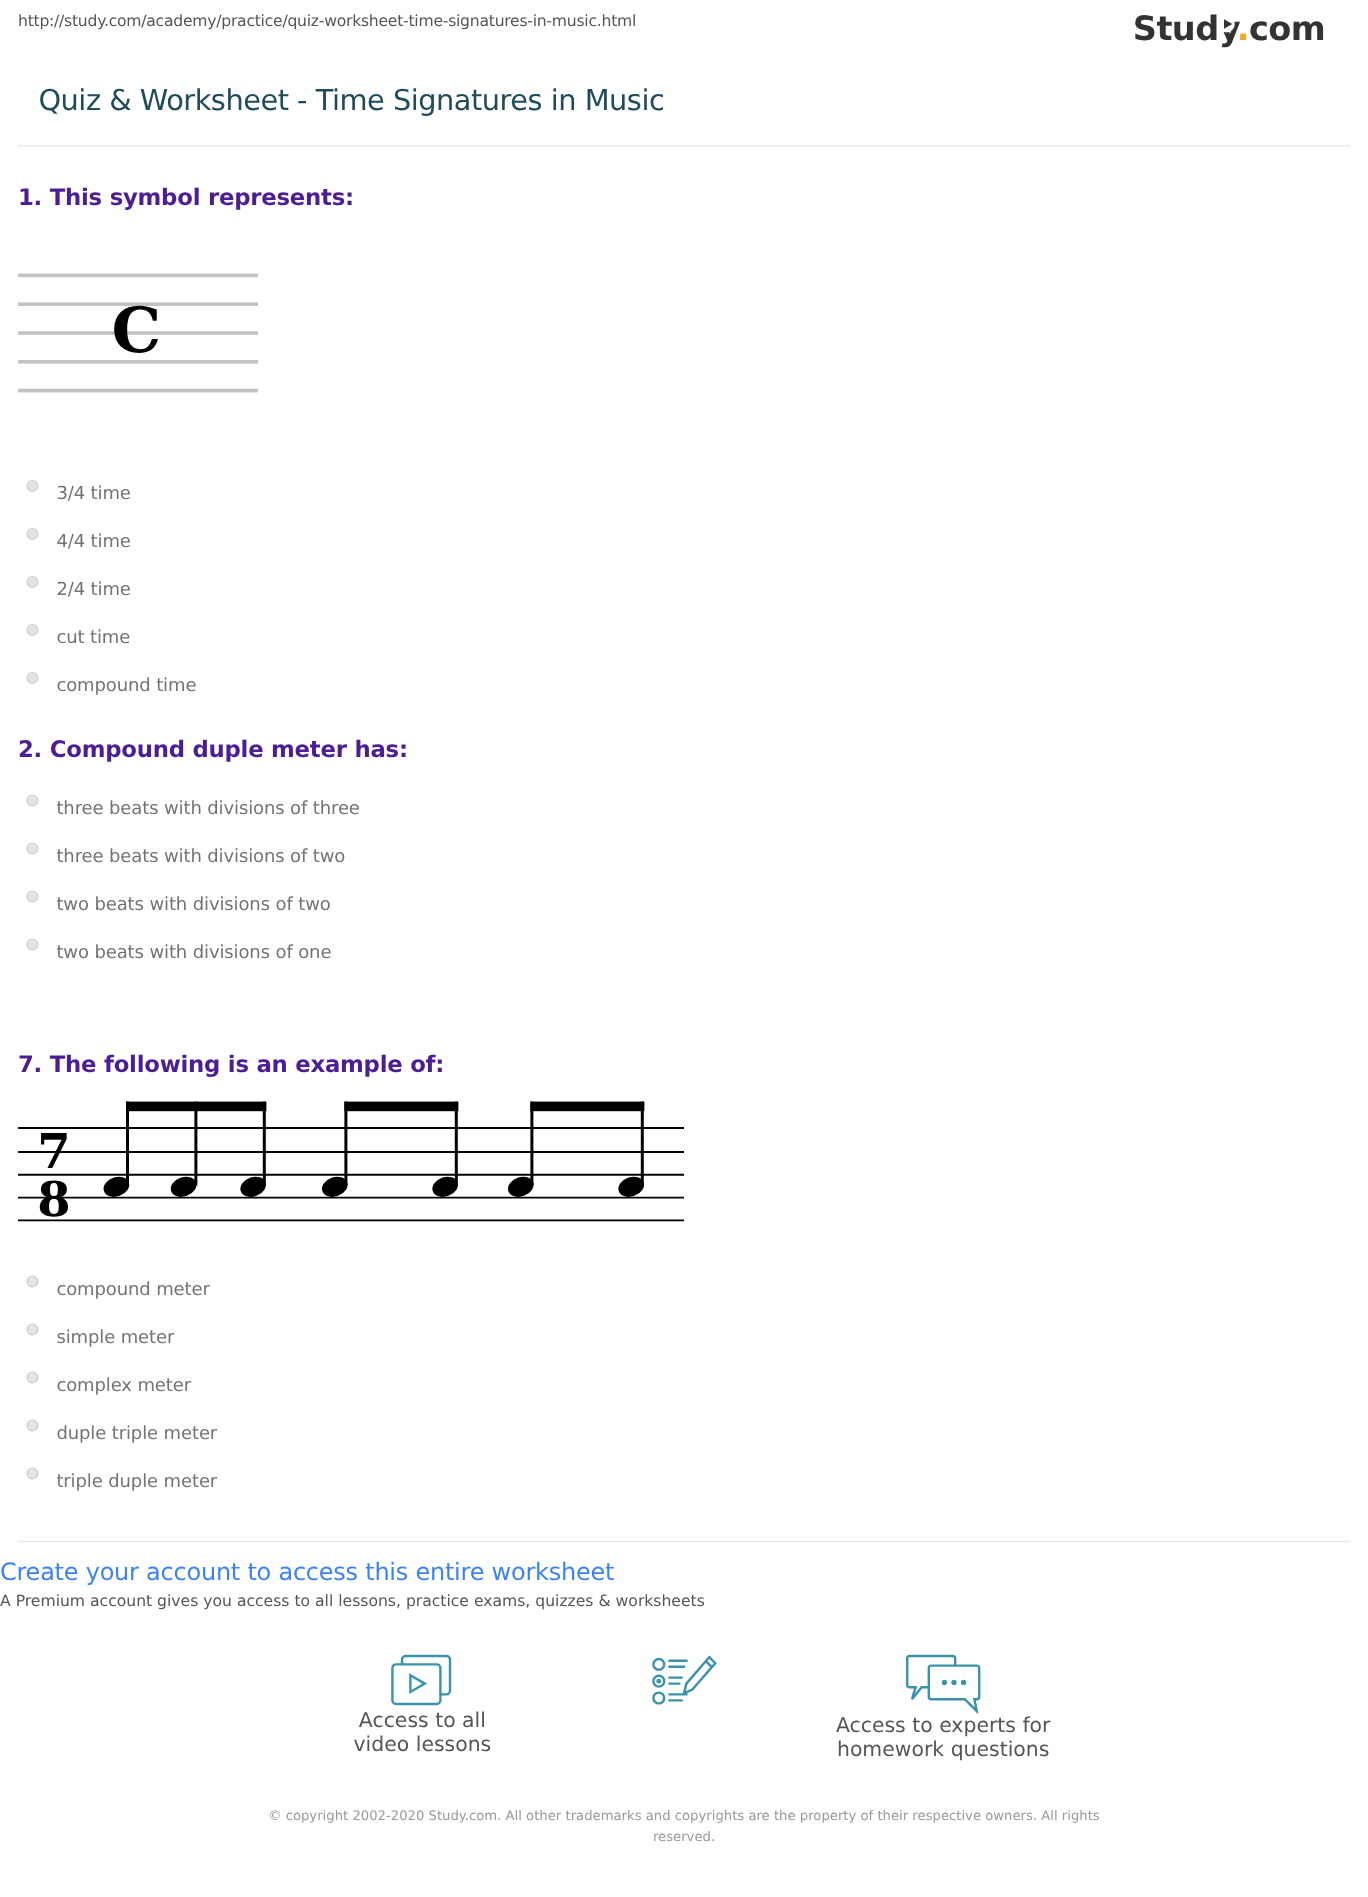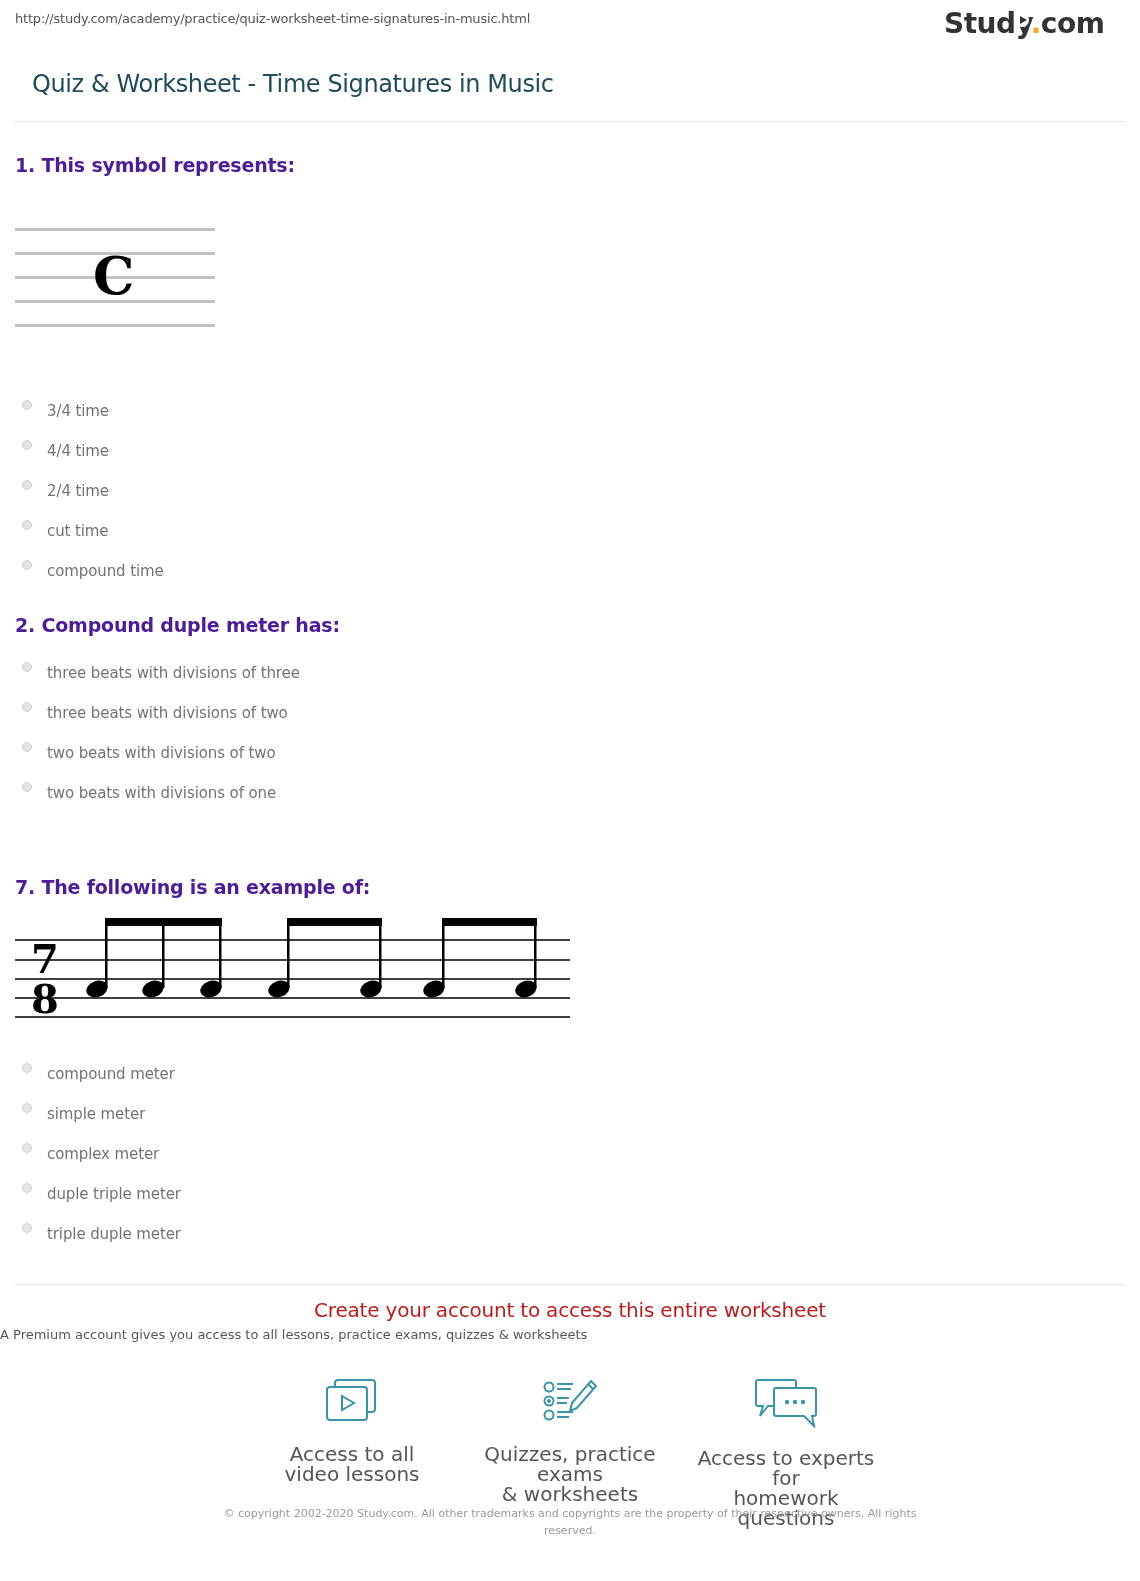--- a/index.html
+++ b/index.html
@@ -24,25 +24,25 @@
   .option { height: 40px; display: flex; align-items: center; cursor: pointer; }
   .radio { width: 10px; height: 10px; border-radius: 50%; background: #e4e4e4; border: 1px solid #cfcfcf; margin-right: 15px; }
   .opt-label { font-size: 15px; color: #737373; letter-spacing: -0.1px; margin-top: 12px; }
 
   .staff1 { position: absolute; left: 15px; top: 228px; width: 200px; height: 100px; }
   .staff1 .line { position: absolute; left: 0; width: 200px; height: 3px; background: #c2c2c2; }
   .common-time { position: absolute; left: 78px; top: 18px; font-family: "DejaVu Serif", serif; font-size: 52px; font-weight: bold; color: #000; line-height: 60px; }
 
   .staff3 { position: absolute; left: 15px; top: 915px; width: 560px; height: 110px; }
 
-  .promo-title { position: absolute; left: 0; width: 1140px; top: 1298px; text-align: center; font-size: 20px; color: #b91c1c; letter-spacing: -0.2px; }
+  .promo-title { position: absolute; left: 0; width: 1140px; top: 1298px; font-size: 20px; color: #3b82f6; letter-spacing: -0.2px; }
   .promo-sub { position: absolute; left: 0; width: 1140px; top: 1327px; text-align: left; font-size: 13px; color: #555; }
   .feature { position: absolute; top: 1378px; width: 200px; text-align: center; }
   .feature svg { display: block; margin: 0 auto; }
-  .feature-label { margin-top: 20px; font-size: 20px; color: #555; line-height: 20px; }
+  .feature-label { margin-top: 0; font-size: 17px; color: #555; line-height: 20px; }
   .copyright { position: absolute; left: 210px; width: 720px; top: 1505px; text-align: center; font-size: 11px; color: #999; line-height: 17px; }
 </style>
 </head>
 <body>
 
 <div class="url">http://study.com/academy/practice/quiz-worksheet-time-signatures-in-music.html</div>
 
 <div class="logo">
   <div class="logo-mark">
       <span class="tri"></span>
@@ -190,24 +190,20 @@
         <line x1="15" y1="11" x2="29" y2="11"></line>
       <line x1="15" y1="20" x2="27" y2="20"></line>
         <line x1="15" y1="25" x2="25" y2="25"></line>
       <line x1="15" y1="34" x2="31" y2="34"></line>
         <line x1="15" y1="39" x2="27" y2="39"></line>
       <path d="M49 3 L54 8 L35 30 L28 33 L30 25 Z"></path>
       <line x1="46" y1="6" x2="51" y2="11"></line>
     </g>
     <circle cx="7" cy="23" r="2" fill="#3a93a8"></circle>
   </svg>
-  <div class="feature-label">
-      <div>Quizzes, practice exams</div>
-      <div>&amp; worksheets</div>
-    </div>
 </div>
 
 <div class="feature" style="left:686px">
   <svg width="64" height="50" viewBox="0 0 64 50">
     <g fill="none" stroke="#3a93a8" stroke-width="2">
       <path d="M4 2 H40 A2 2 0 0 1 42 4 V26 A2 2 0 0 1 40 28 H14 L6 38 L9 28 H4 A2 2 0 0 1 2 26 V4 A2 2 0 0 1 4 2 Z"></path>
       <path d="M22 10 H60 A2 2 0 0 1 62 12 V36 A2 2 0 0 1 60 38 H58 L60 48 L50 38 H22 A2 2 0 0 1 20 36 V12 A2 2 0 0 1 22 10 Z" fill="#fff"></path>
     </g>
     <g fill="#3a93a8">
       <circle cx="33" cy="24" r="2.2"></circle>

